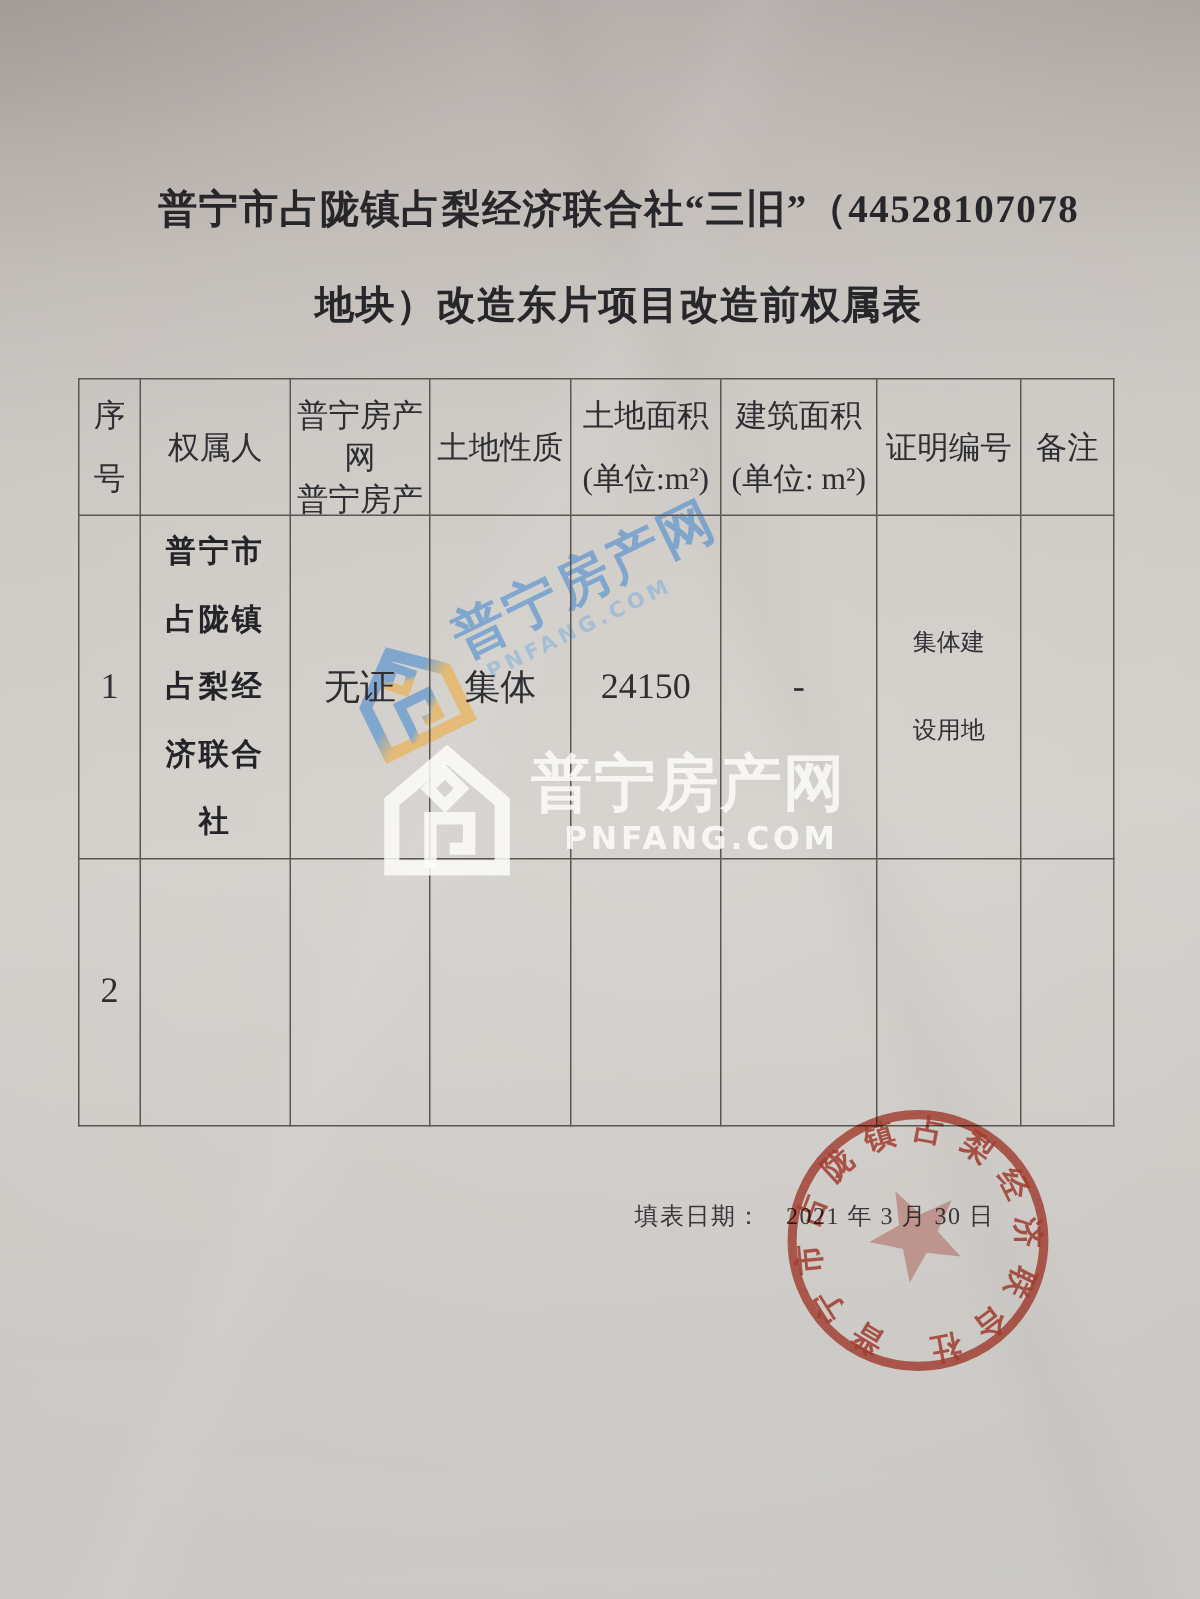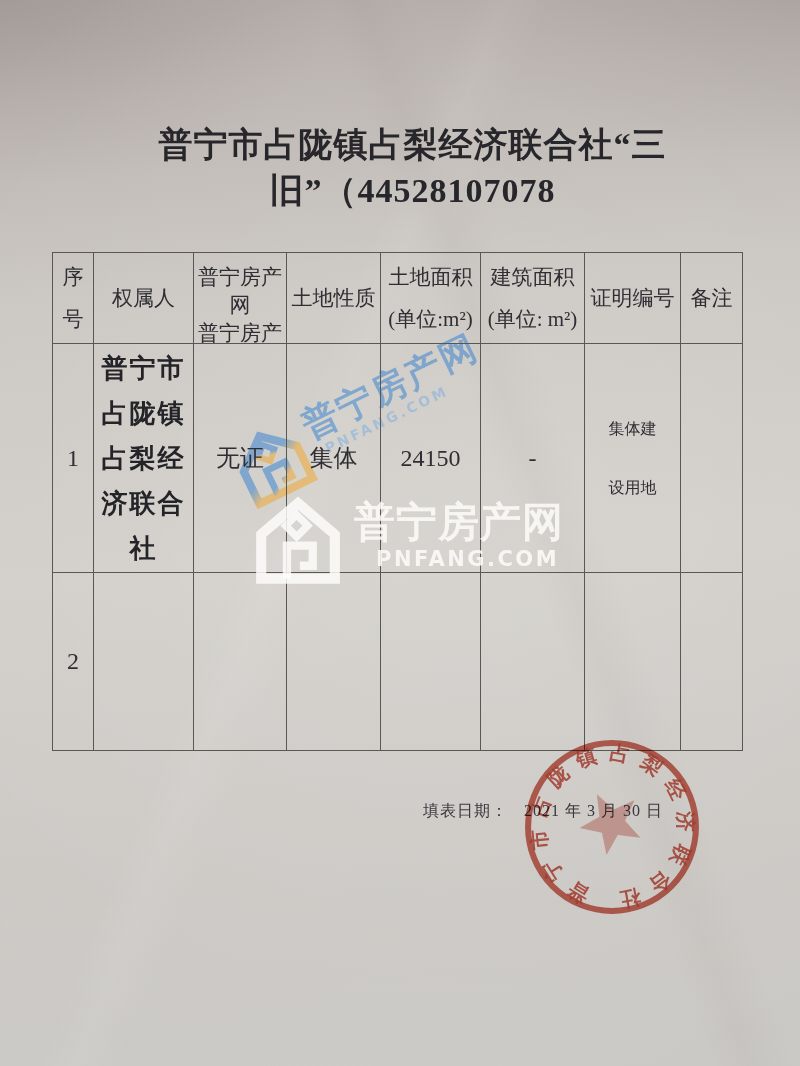--- a/index.html
+++ b/index.html
@@ -13,33 +13,33 @@
       linear-gradient(176deg,#b0a9a6 0%,#bcb5b1 9%,#cbc7c2 28%,#d2cfca 52%,#cdcac6 74%,#c8c6c2 100%);
   }
   .photo::before{ 
     content:"";position:absolute;inset:0;pointer-events:none;
     background:
       linear-gradient(112deg, transparent 38%, rgba(255,255,255,0.06) 41%, transparent 45%),
       linear-gradient(70deg, transparent 60%, rgba(120,110,104,0.05) 63%, transparent 67%),
       linear-gradient(0deg, rgba(255,255,255,0.05), transparent 18%);
   }
   .title{position:absolute;top:122px;left:0;right:0;text-align:center;z-index:2;
-    font-weight:bold;font-size:34px;letter-spacing:1px;color:#27272b;margin-left:25px;}
+    font-weight:bold;font-size:26px;letter-spacing:1px;color:#27272b;margin-left:25px;}
   .title .l2{margin-top:29px;}
 
   table.ownership{position:absolute;left:52px;top:252px;z-index:2;
     border-collapse:collapse;table-layout:fixed;width:690px;
     font-size:21px;color:#2e2e33;}
   .ownership td,.ownership th{border:1px solid #5a5651;padding:0;text-align:center;
     vertical-align:middle;font-weight:normal;overflow:hidden;}
   tr.hdr{height:91px;}
   tr.r1{height:229px;}
   tr.r2{height:178px;}
   .vsplit{height:70px;display:flex;flex-direction:column;justify-content:space-between;align-items:center;}
-  .owner{font-weight:bold;font-size:26px;letter-spacing:2px;line-height:45px;color:#242428;}
+  .owner{font-weight:bold;font-size:20px;letter-spacing:2px;line-height:45px;color:#242428;}
   .owner span{display:block;}
   .cellbig{font-size:24px;}
   .usecell{font-size:16px;line-height:59px;}
   .usecell span{display:block;}
 
   
   .wm-color{position:absolute;left:252px;top:420px;z-index:1;display:flex;align-items:flex-start;
     transform:rotate(-26deg);transform-origin:42px 78px;opacity:0.55;
     font-family:"DejaVu Sans","Liberation Sans",sans-serif;}
   .wm-color .txtcol{margin-left:6px;}
@@ -59,20 +59,21 @@
   .stamp{position:absolute;left:521px;top:736px;width:182px;height:182px;z-index:6;
     mix-blend-mode:multiply;opacity:0.92;}
 </style>
 </head>
 <body>
 
 <div class="photo">
 
   <div class="title">
     <div class="l1">普宁市占陇镇占梨经济联合社“三旧”（44528107078</div>
+    <div class="l2">地块）改造东片项目改造前权属表</div>
   </div>
 
   <div class="wm-color">
     <svg width="76" height="74" viewBox="0 0 100 100">
       <defs>
         <linearGradient id="wg" x1="0" y1="0" x2="0.6" y2="1">
           <stop offset="0" stop-color="#3d85cf"></stop>
             <stop offset="0.55" stop-color="#3d85cf"></stop>
           <stop offset="0.75" stop-color="#f0a832"></stop>
             <stop offset="1" stop-color="#f0a832"></stop>

